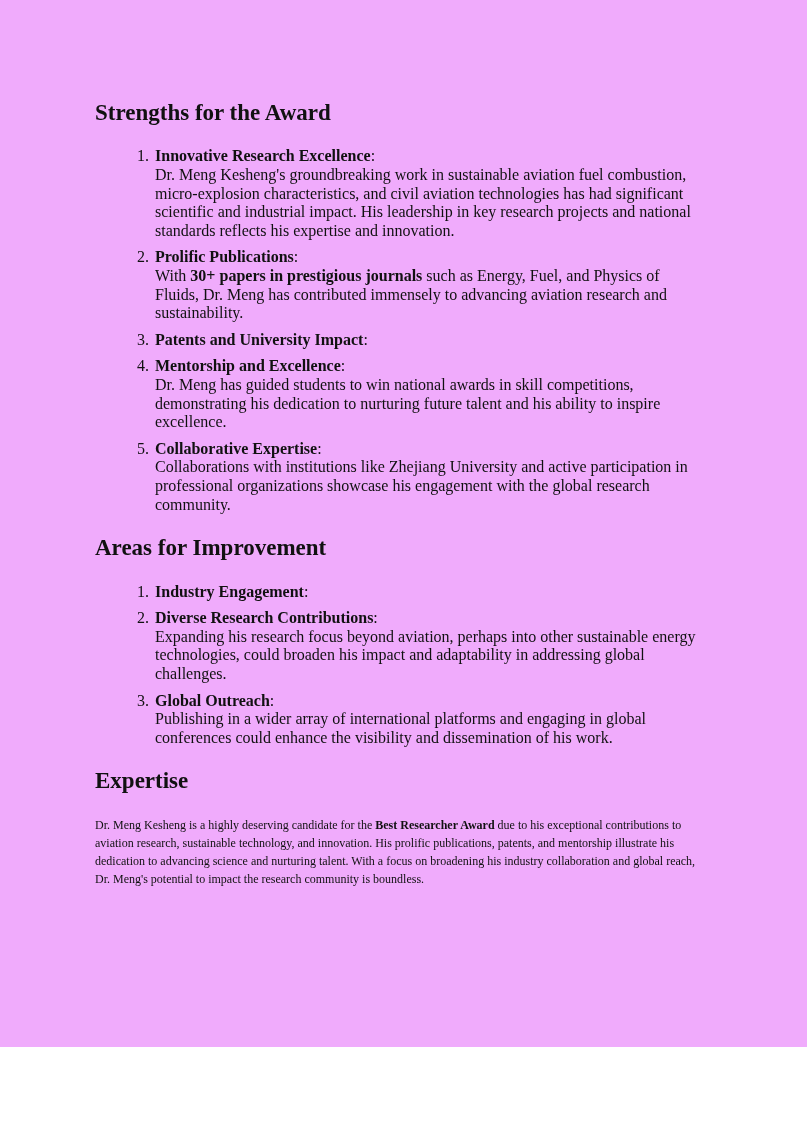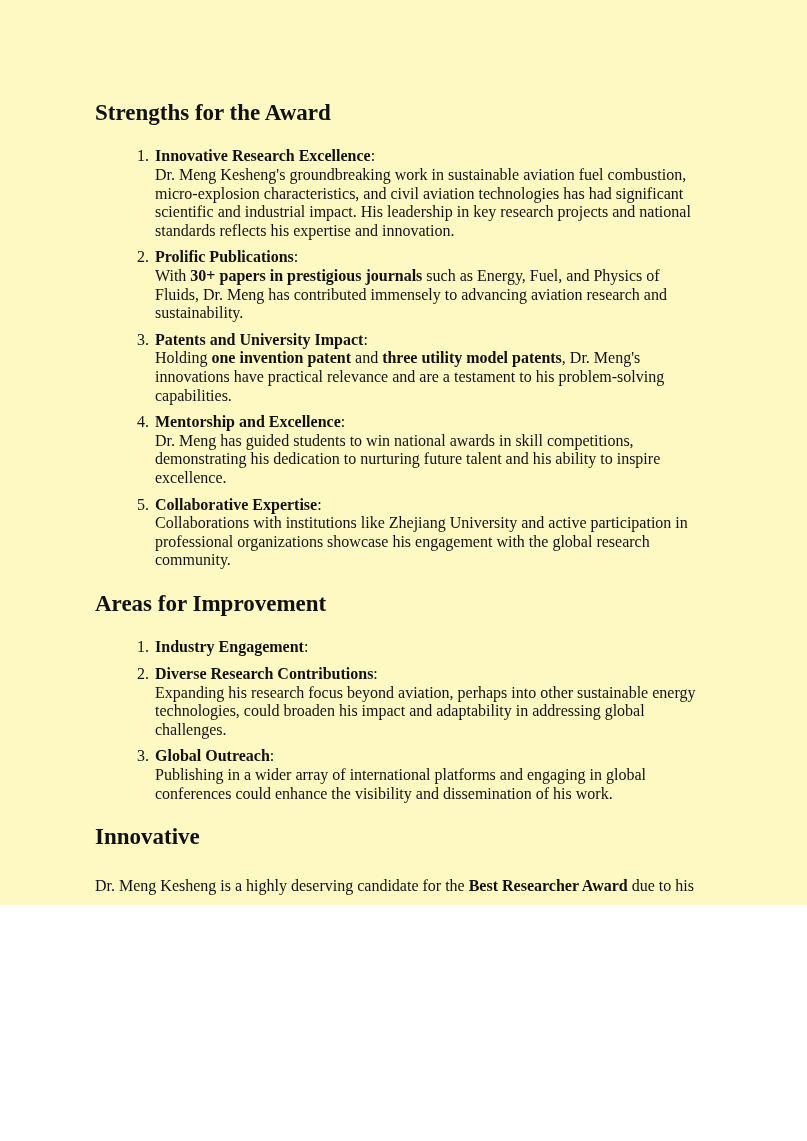--- a/index.html
+++ b/index.html
@@ -4,22 +4,22 @@
 <style>
   html, body {
     margin: 0;
     padding: 0;
     background: #ffffff;
   }
   .page {
     position: relative;
     box-sizing: border-box;
     width: 807px;
-    height: 905px;
-    background: #fef9c3;
+    height: 1047px;
+    background: #f0abfc;
     color: #111111;
     font-family: "Liberation Serif", "DejaVu Serif", serif;
     padding: 100px 97px 40px 95px;
     overflow: hidden;
   }
   h1.doc-heading {
     font-size: 23px;
     line-height: 1.15;
     font-weight: bold;
     margin: 0 0 21px 0;
@@ -33,49 +33,49 @@
     line-height: 18.6px;
   }
   ol.doc-list li {
     margin: 8px;
     padding-left: 2px;
   }
   .item-title { font-weight: bold; }
   .b { font-weight: bold; }
   .i { }
   p.doc-paragraph {
-    font-size: 16px;
-    line-height: 27px;
+    font-size: 12px;
+    line-height: 18px;
     margin: 0;
     font-family: Liberation Serif, serif;
   }
 </style>
 </head>
 <body>
 
 <div class="page">
 
   <section class="doc-section">
     <h1 class="doc-heading">Strengths for the Award</h1>
     <ol class="doc-list">
         <li><span class="item-title">Innovative Research Excellence</span><span>:</span><br><span><span>Dr. Meng Kesheng's groundbreaking work in sustainable aviation fuel combustion, micro-explosion characteristics, and civil aviation technologies has had significant scientific and industrial impact. His leadership in key research projects and national standards reflects his expertise and innovation.</span></span></li>
         <li><span class="item-title">Prolific Publications</span><span>:</span><br><span><span>With </span><span class="b">30+ papers in prestigious journals</span><span> such as </span><span class="i">Energy</span><span>, </span><span class="i">Fuel</span><span>, and </span><span class="i">Physics of Fluids</span><span>, Dr. Meng has contributed immensely to advancing aviation research and sustainability.</span></span></li>
-        <li><span class="item-title">Patents and University Impact</span><span>:</span><br><span><span>Holding </span><span class="b">one invention patent</span><span> and </span><span class="b">three utility model patents</span><span>, Dr. Meng's innovations have practical relevance and are a testament to his problem-solving capabilities.</span></span></li>
+        <li><span class="item-title">Patents and University Impact</span><span>:</span><br></li>
         <li><span class="item-title">Mentorship and Excellence</span><span>:</span><br><span><span>Dr. Meng has guided students to win national awards in skill competitions, demonstrating his dedication to nurturing future talent and his ability to inspire excellence.</span></span></li>
         <li><span class="item-title">Collaborative Expertise</span><span>:</span><br><span><span>Collaborations with institutions like Zhejiang University and active participation in professional organizations showcase his engagement with the global research community.</span></span></li>
       </ol>
   </section>
 
   <section class="doc-section">
     <h1 class="doc-heading">Areas for Improvement</h1>
     <ol class="doc-list">
         <li><span class="item-title">Industry Engagement</span><span>:</span><br></li>
         <li><span class="item-title">Diverse Research Contributions</span><span>:</span><br><span><span>Expanding his research focus beyond aviation, perhaps into other sustainable energy technologies, could broaden his impact and adaptability in addressing global challenges.</span></span></li>
         <li><span class="item-title">Global Outreach</span><span>:</span><br><span><span>Publishing in a wider array of international platforms and engaging in global conferences could enhance the visibility and dissemination of his work.</span></span></li>
       </ol>
   </section>
 
   <section class="doc-section">
-    <h1 class="doc-heading">Innovative</h1>
+    <h1 class="doc-heading">Expertise</h1>
     <p class="doc-paragraph"><span>Dr. Meng Kesheng is a highly deserving candidate for the </span><span class="b">Best Researcher Award</span><span> due to his exceptional contributions to aviation research, sustainable technology, and innovation. His prolific publications, patents, and mentorship illustrate his dedication to advancing science and nurturing talent. With a focus on broadening his industry collaboration and global reach, Dr. Meng's potential to impact the research community is boundless.</span></p>
   </section>
 
 </div>
 
 </body></html>

